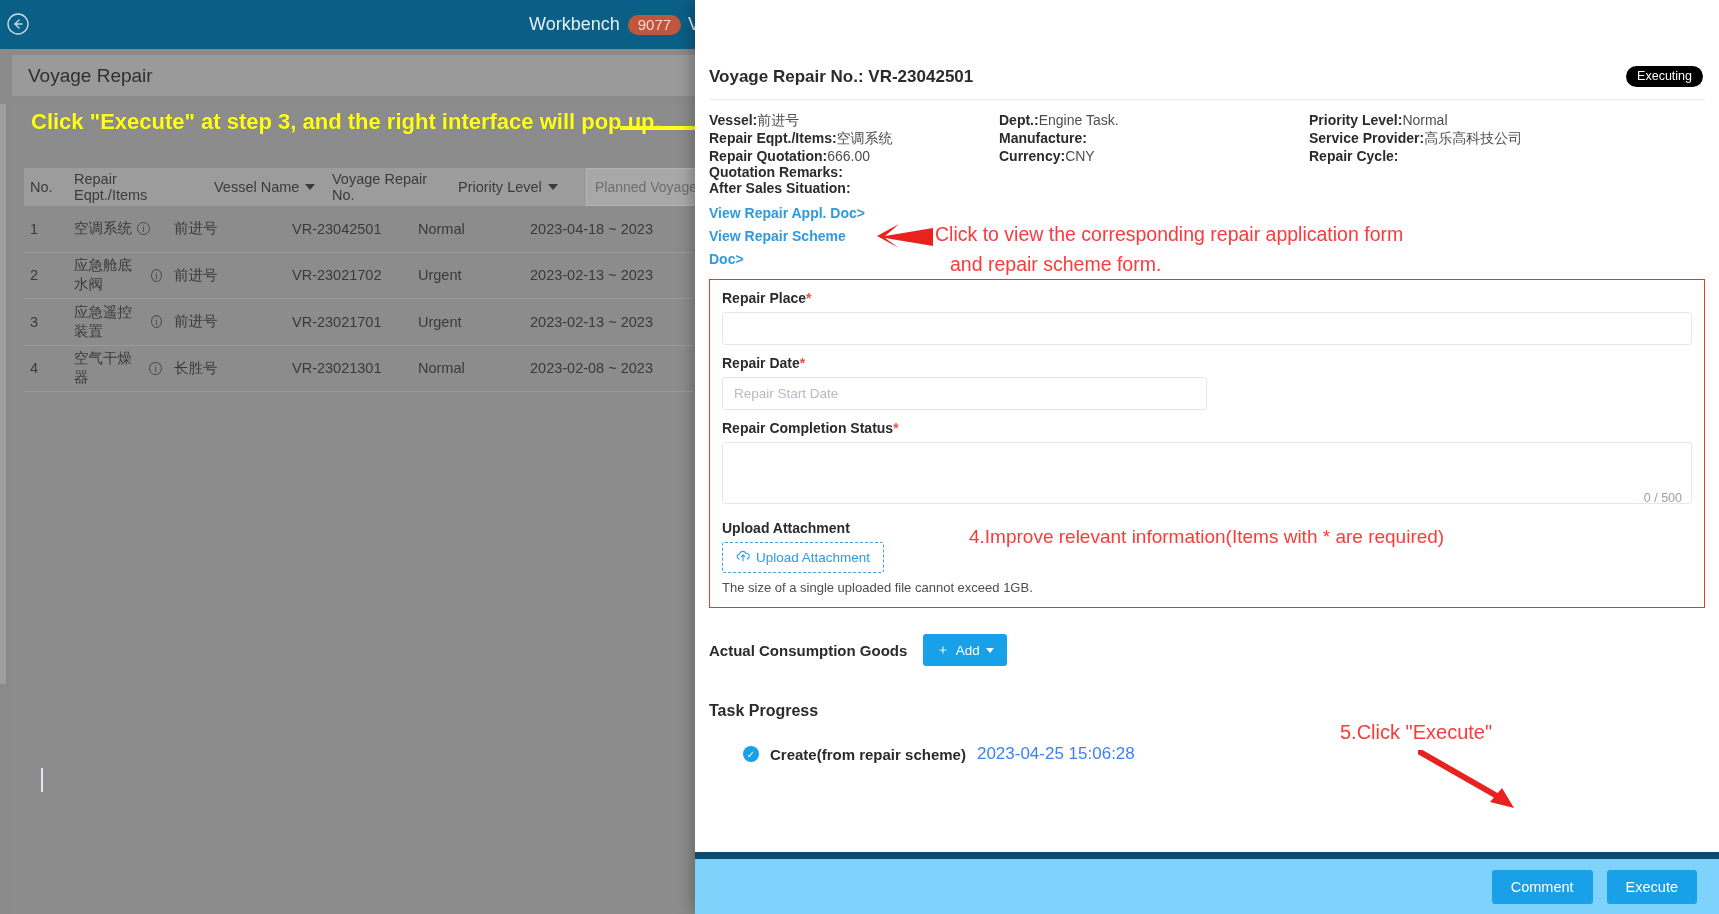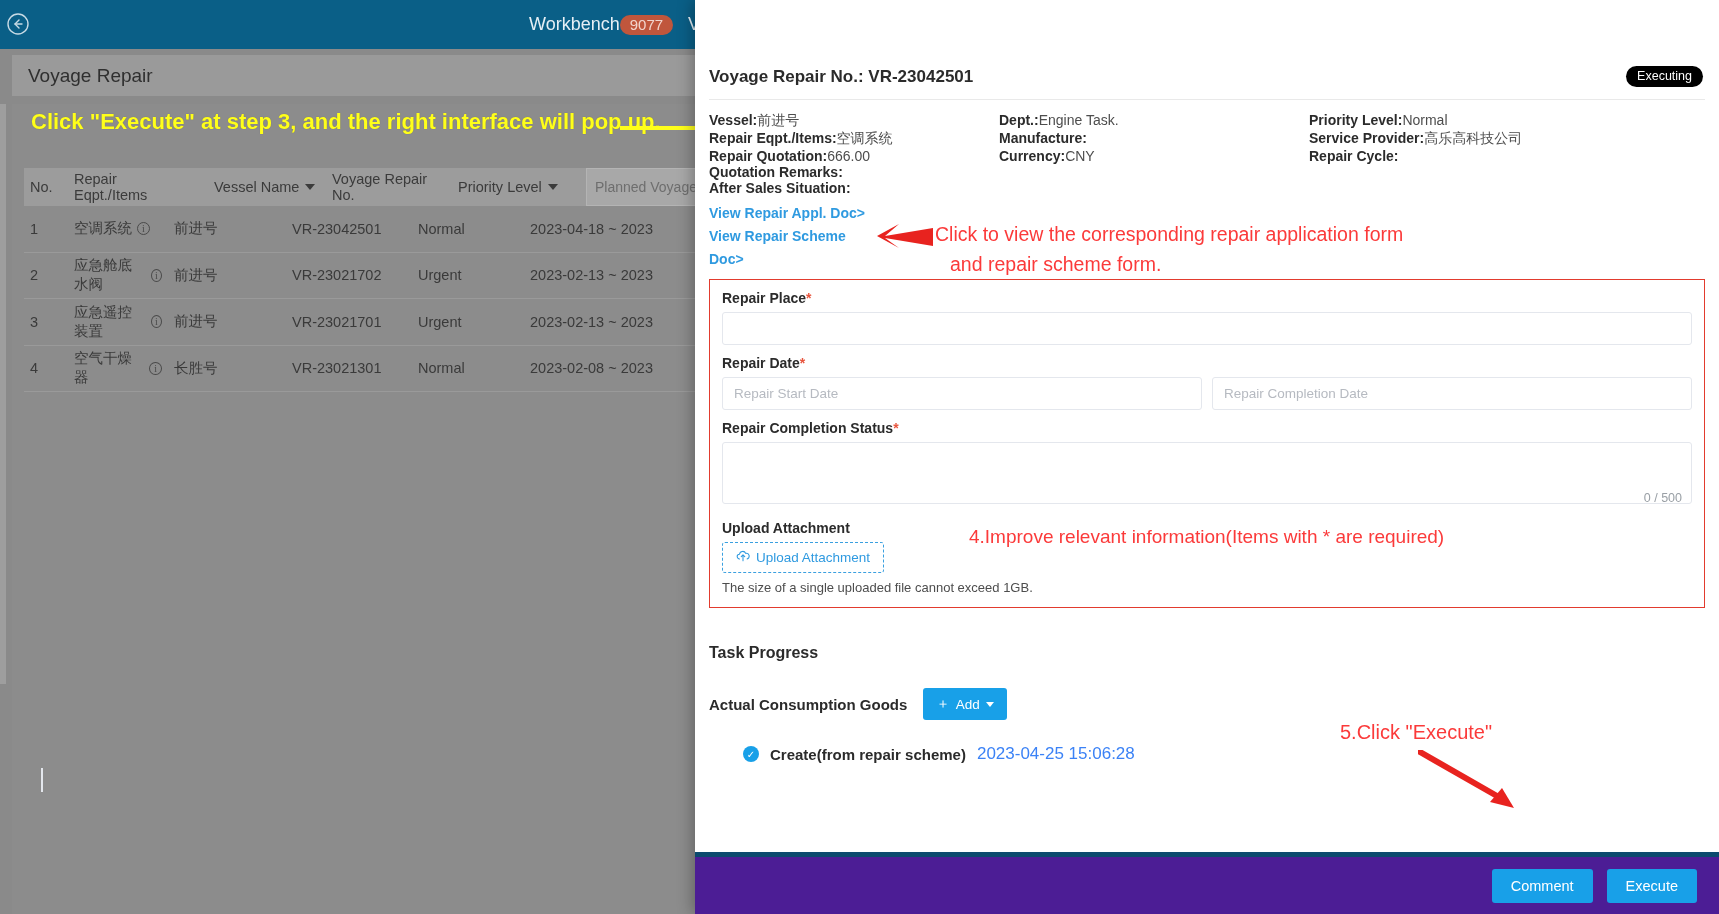--- a/index.html
+++ b/index.html
@@ -21,21 +21,21 @@
     background: #0a5f87;
     display: flex; align-items: center;
   }
   #bg-back-icon {
     position: absolute; left: 6px; top: 12px;
     width: 24px; height: 24px; color: #c8dbe5;
   }
   #bg-back-icon svg { display: block; }
   .topbar-item {
     position: absolute; top: 0; height: 49px;
-    display: flex; align-items: center; gap: 0;
+    display: flex; align-items: center; gap: 8px;
     color: #e6eff5; font-size: 18px;
   }
   #topbar-workbench { left: 529px; }
   #topbar-badge {
     background: #c0563c; color: #f2d5cd;
     border-radius: 11px; padding: 2px 10px 3px;
     font-size: 15px; line-height: 1;
   }
   #topbar-next { left: 688px; color: #e6eff5; font-size: 18px; }
 
@@ -248,21 +248,21 @@
   }
   .tl-line {
     position: absolute; left: 41px; top: 768px;
     width: 2px; height: 24px; background: #e4e7ed;
   }
   .tl-title { font-size: 15px; font-weight: bold; color: #2b2b2b; }
   .tl-time { font-size: 17px; color: #3b82f6; }
 
   #modal-footer {
     position: absolute; left: 0; right: 0; bottom: 0; height: 62px;
-    border-top: 5px solid #0c4a6e; background: #4c1d95;
+    border-top: 7px solid #0c4a6e; background: #7dd3fc;
     display: flex; align-items: center; justify-content: flex-end;
     gap: 14px; padding-right: 22px;
   }
   .footer-btn {
     background: #18a0e8; color: #fff; border: none;
     border-radius: 3px; font-size: 14.5px;
     padding: 9px 19px; cursor: pointer;
     font-family: "Liberation Sans", sans-serif;
   }
 
@@ -421,21 +421,20 @@
         <span>Repair Place</span><span class="req">*</span>
       </label>
       <input class="txt-input" value="" style="">
 
       <div class="spacer-10"></div>
       <label class="field-label">
         <span>Repair Date</span><span class="req">*</span>
       </label>
       <div id="date-row">
         <input class="txt-input" placeholder="Repair Start Date" style="">
-        <input class="txt-input" placeholder="Repair Completion Date" style="">
       </div>
 
       <label class="field-label">
         <span>Repair Completion Status</span><span class="req">*</span>
       </label>
       <div id="status-ta-wrap">
         <textarea id="status-textarea" style=""></textarea>
         <span id="status-counter">0 / 500</span>
       </div>
 
@@ -445,30 +444,30 @@
           <svg width="14" height="14" viewBox="0 0 24 24" fill="none" stroke="#2f9ae0" stroke-width="1.8" stroke-linecap="round" stroke-linejoin="round">
             <path d="M6 17a4 4 0 010-8 5.5 5.5 0 0110.6-1.4A3.8 3.8 0 0119 17"></path>
             <path d="M12 20V10M9 13l3-3 3 3"></path>
           </svg>
         </span>
         <span>Upload Attachment</span>
       </button>
       <div id="upload-hint">The size of a single uploaded file cannot exceed 1GB.</div>
     </div>
 
-    <div id="task-progress-title">Task Progress</div>
-
     <div id="consumption-row">
       <span id="consumption-label">Actual Consumption Goods</span>
       <button id="add-btn">
         <span>＋</span>
         <span>Add</span>
         <span class="caret-down-white"></span>
       </button>
     </div>
+
+    <div id="task-progress-title">Task Progress</div>
     <div id="timeline">
       <div class="tl-item">
         <span class="tl-dot">✓</span>
         <span class="tl-title">Create(from repair scheme)</span>
         <span class="tl-time">2023-04-25 15:06:28</span>
       </div>
     </div>
   </div>
 
   <div id="modal-footer">

